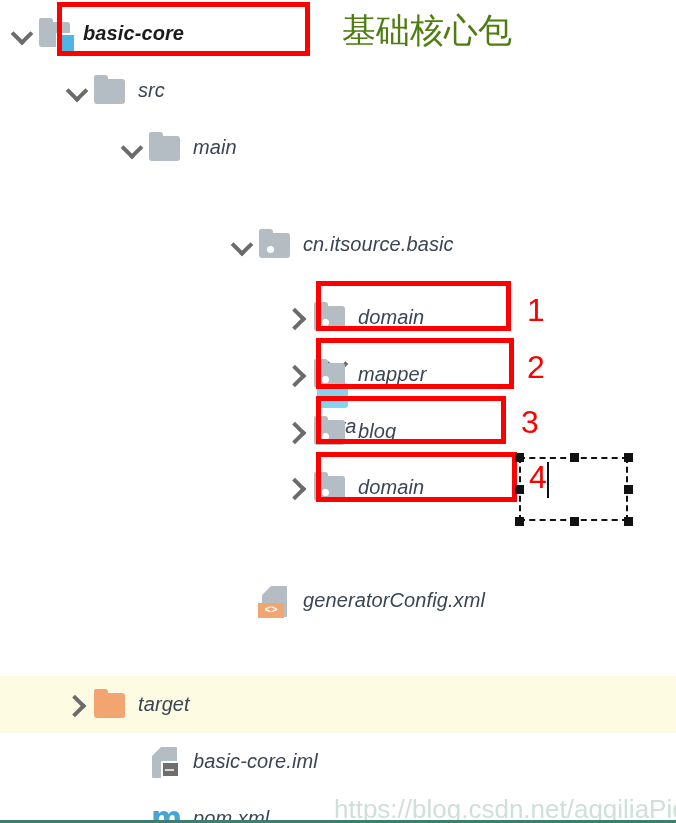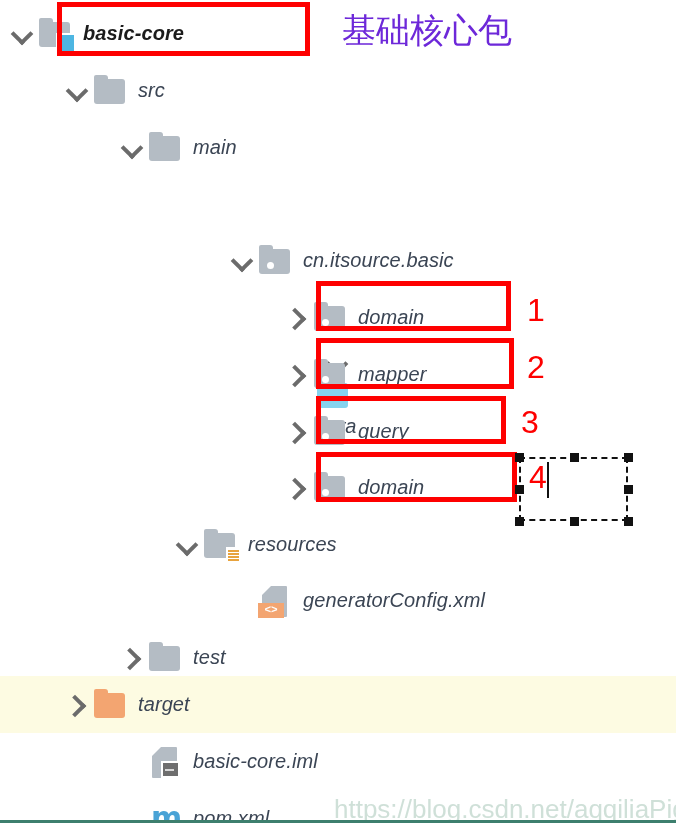--- a/index.html
+++ b/index.html
@@ -239,21 +239,21 @@
       <span class="lbl">main</span>
     </div>
     <div class="row" style="top: 176px; flex-direction: column;">
       <span style="flex: 0 0 173px;"></span>
       <span class="chev down"></span>
       <span class="ico">
         <span class="folder blue"></span>
       </span>
       <span class="lbl">java</span>
     </div>
-    <div class="row" style="top: 232px; text-align: right;">
+    <div class="row" style="top: 216px; text-align: right;">
       <span style="flex: 0 0 228px;"></span>
       <span class="chev down"></span>
       <span class="ico">
         <span class="folder">
           <span class="pkgdot"></span>
         </span>
       </span>
       <span class="lbl">cn.itsource.basic</span>
     </div>
     <div class="row" style="top: 346px;">
@@ -277,62 +277,40 @@
       <span class="lbl">domain</span>
     </div>
     <div class="row" style="top: 403px;">
       <span style="flex: 0 0 283px;"></span>
       <span class="chev right"></span>
       <span class="ico">
         <span class="folder">
           <span class="pkgdot"></span>
         </span>
       </span>
-      <span class="lbl">query</span>
+      <span class="lbl">blog</span>
     </div>
     <div class="row" style="top: 459px;">
       <span style="flex: 0 0 283px;"></span>
       <span class="chev right"></span>
       <span class="ico">
         <span class="folder">
           <span class="pkgdot"></span>
         </span>
       </span>
       <span class="lbl">domain</span>
-    </div>
-    <div class="row" style="top: 516px;">
-      <span style="flex: 0 0 173px;"></span>
-      <span class="chev down"></span>
-      <span class="ico">
-        <span class="folder"></span>
-        <span class="resbadge">
-          <i></i>
-          <i></i>
-          <i></i>
-          <i></i>
-        </span>
-      </span>
-      <span class="lbl">resources</span>
     </div>
     <div class="row" style="top: 572px;">
       <span style="flex: 0 0 228px;"></span>
       <span class="chev none"></span>
       <span class="ico">
         <span class="doc"></span>
         <span class="xmlbadge">&lt;&gt;</span>
       </span>
       <span class="lbl">generatorConfig.xml</span>
-    </div>
-    <div class="row" style="top: 629px;">
-      <span style="flex: 0 0 118px;"></span>
-      <span class="chev right"></span>
-      <span class="ico">
-        <span class="folder"></span>
-      </span>
-      <span class="lbl">test</span>
     </div>
     <div class="row hl" style="top: 676px;">
       <span style="flex: 0 0 63px;"></span>
       <span class="chev right"></span>
       <span class="ico">
         <span class="folder orange"></span>
       </span>
       <span class="lbl">target</span>
     </div>
     <div class="row" style="top: 733px; align-items: center;">
@@ -354,21 +332,21 @@
     </div>
     <div class="redbox" style="left: 57px; top: 2px; width: 253px; height: 54px; border-color: rgb(254, 0, 0);"></div>
     <div class="redbox" style="left: 316px; top: 281px; width: 195px; height: 50px; border-color: rgb(254, 0, 0);"></div>
     <div class="redbox" style="left: 316px; top: 338px; width: 198px; height: 51px; border-color: rgb(254, 0, 0);"></div>
     <div class="redbox" style="left: 316px; top: 396px; width: 190px; height: 48px; border-color: rgb(254, 0, 0);"></div>
     <div class="redbox" style="left: 316px; top: 452px; width: 201px; height: 50px; border-color: rgb(254, 0, 0);"></div>
     <div class="annot" style="left: 527px; top: 292px; color: rgb(254, 0, 0);">1</div>
     <div class="annot" style="left: 527px; top: 349px; color: rgb(254, 0, 0);">2</div>
     <div class="annot" style="left: 521px; top: 404px; color: rgb(254, 0, 0);">3</div>
     <div class="annot" style="left: 529px; top: 459px; color: rgb(254, 0, 0);">4</div>
-    <div class="annot cn" style="left: 342px; top: 8px; color: #6d28d9;">基础核心包</div>
+    <div class="annot cn" style="left: 342px; top: 8px; color: #4d7c0f;">基础核心包</div>
     <div class="selbox" style="left: 519px; top: 457px; width: 109px; height: 64px;"></div>
     <div class="handle" style="left: 515px; top: 453px;"></div>
     <div class="handle" style="left: 569.5px; top: 453px;"></div>
     <div class="handle" style="left: 624px; top: 453px;"></div>
     <div class="handle" style="left: 515px; top: 485px;"></div>
     <div class="handle" style="left: 624px; top: 485px;"></div>
     <div class="handle" style="left: 515px; top: 517px;"></div>
     <div class="handle" style="left: 569.5px; top: 517px;"></div>
     <div class="handle" style="left: 624px; top: 517px;"></div>
     <div class="caret" style="left: 547px; top: 462px; height: 36px;"></div>

